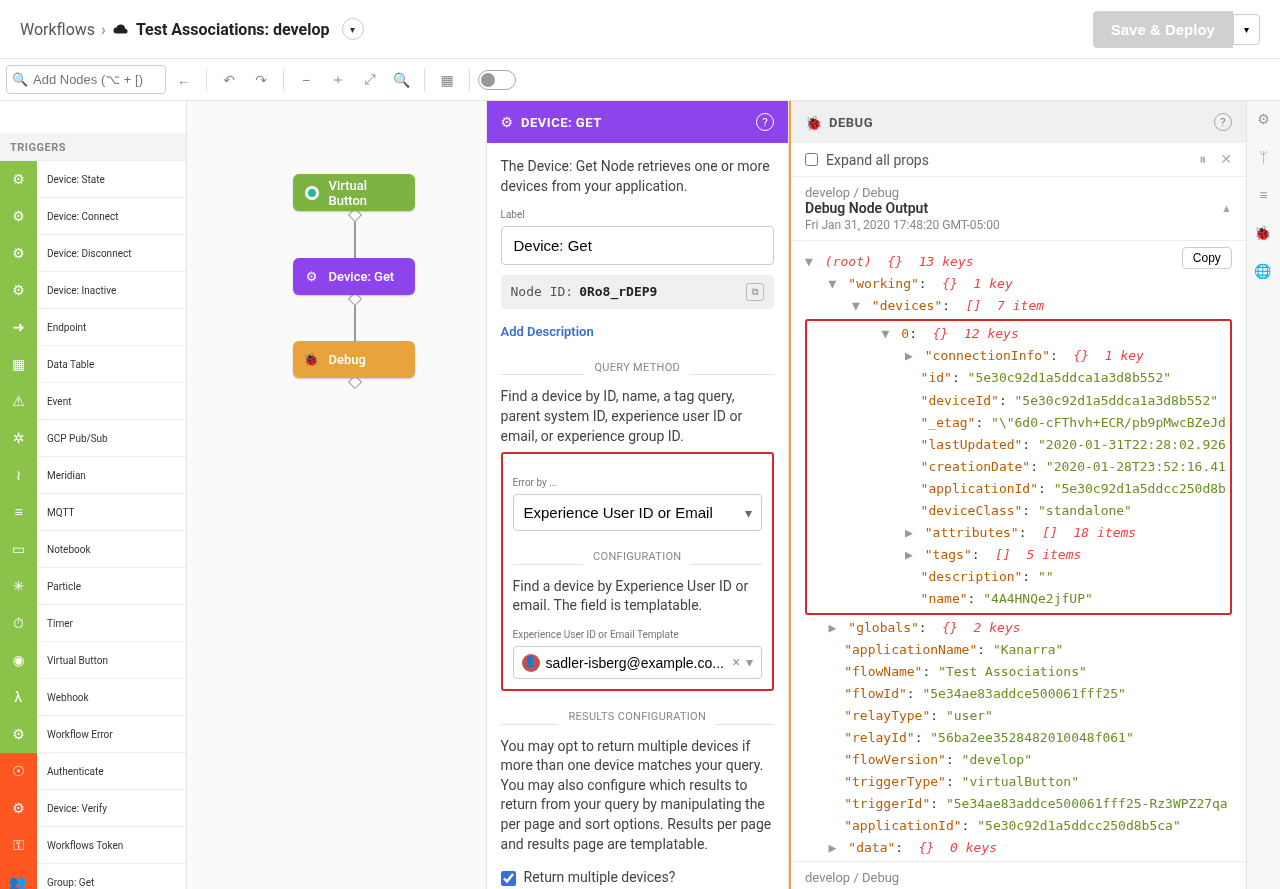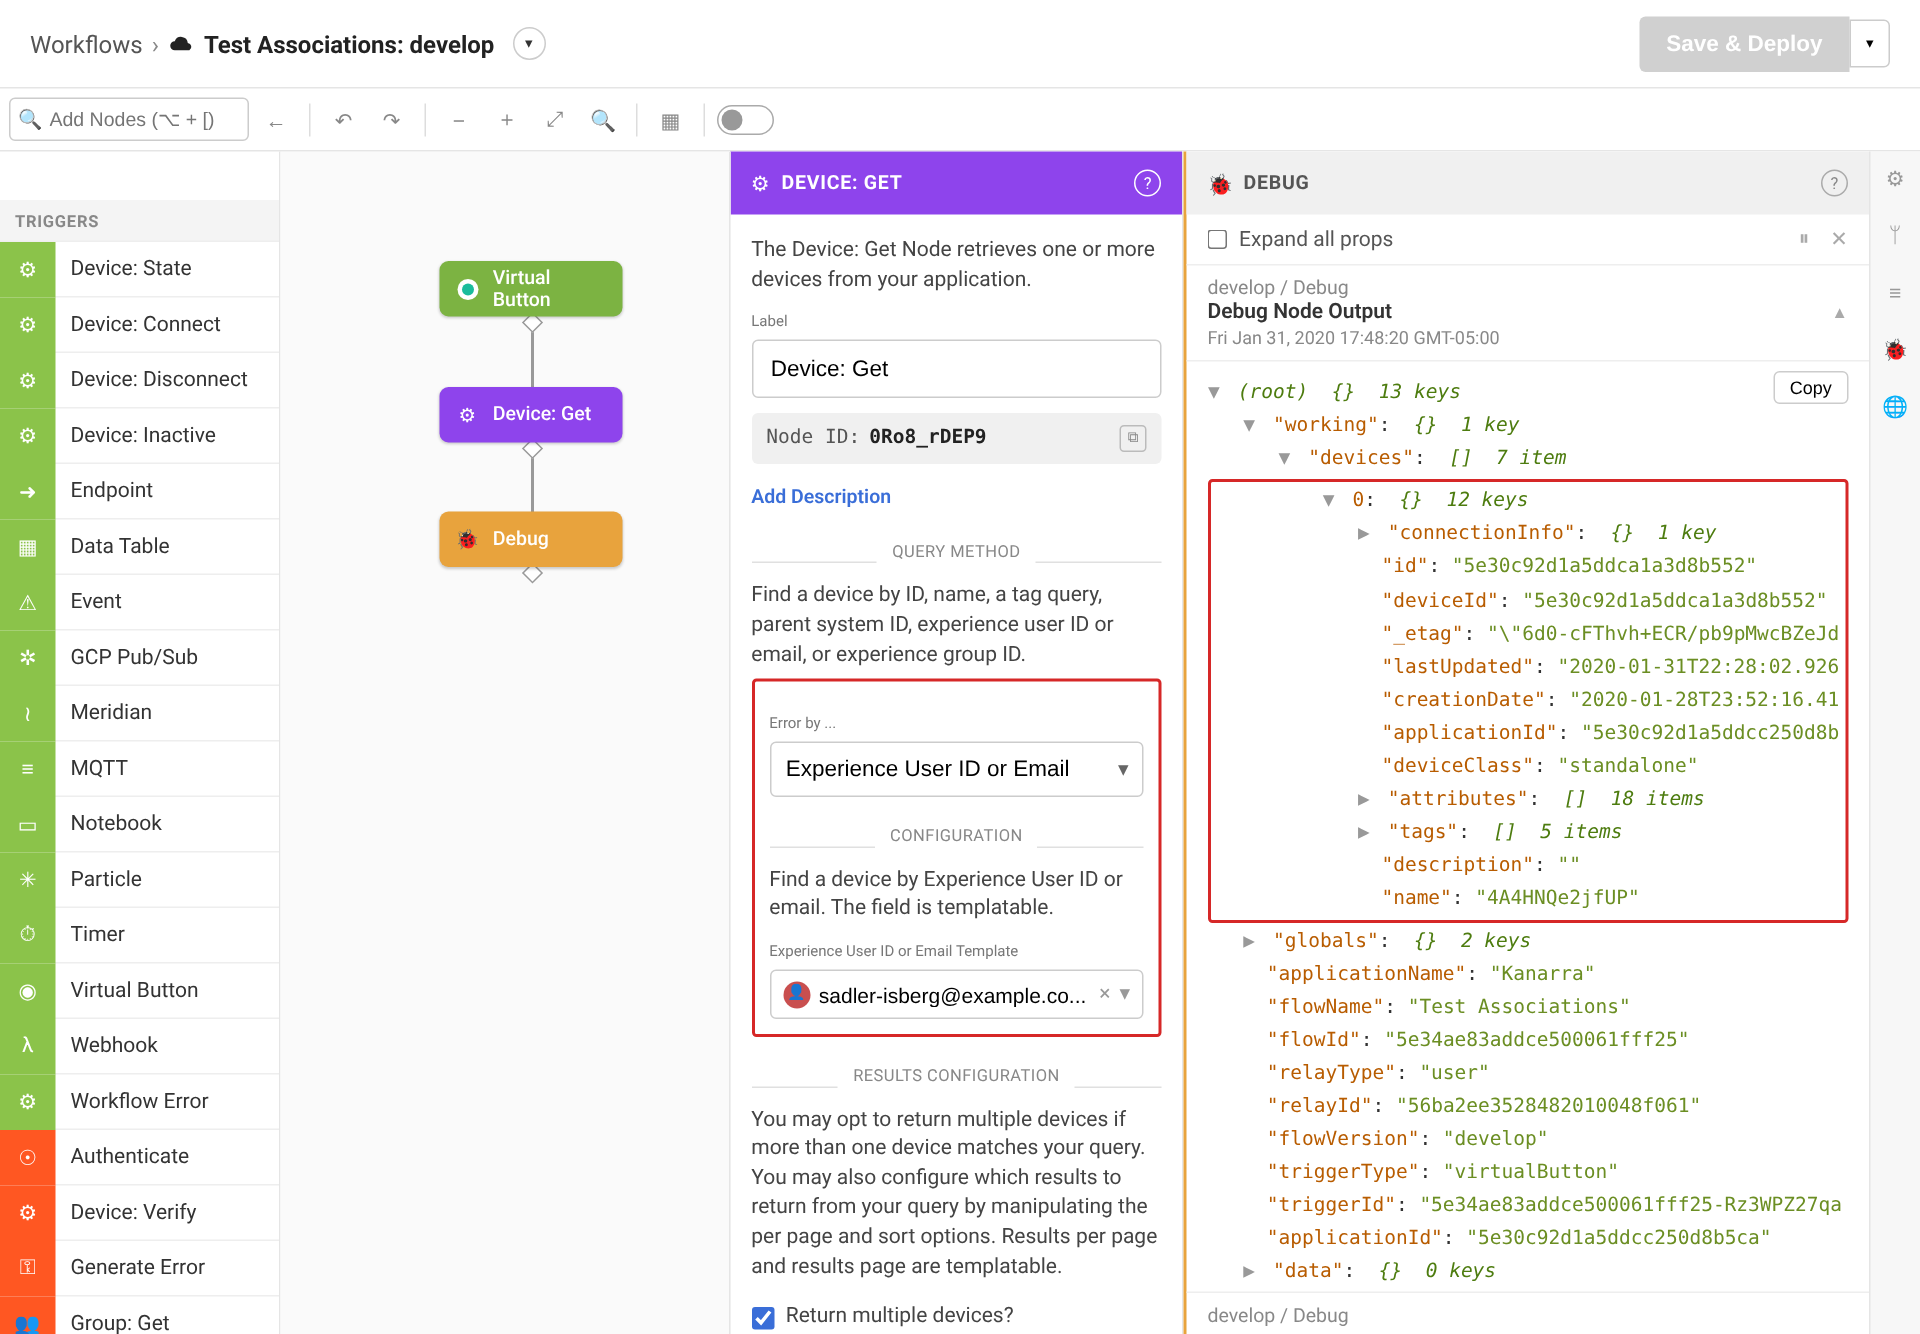--- a/index.html
+++ b/index.html
@@ -28,21 +28,21 @@
 .toggle-sw::after { content: ""; position: absolute; left: 2px; top: 2px; width: 14px; height: 14px; background: #999; border-radius: 50%; }
 
 .main { display: flex; height: calc(100vh - 97px); }
 
 .sidebar { width: 197px; border-right: 1px solid #e5e5e5; overflow-y: auto; background: #fff; }
 .sb-section-title { font-size: 11px; font-weight: 700; letter-spacing: 0.5px; color: #888; padding: 8px 10px 6px; background: #f4f4f4; border-bottom: 1px solid #eee; margin-top: 32px; }
 .sb-item { display: flex; align-items: center; height: 37px; border-bottom: 1px solid #eee; cursor: pointer; }
 .sb-icon { width: 37px; height: 37px; display: flex; align-items: center; justify-content: center; color: #fff; flex-shrink: 0; }
 .sb-item.green .sb-icon { background: #8bc34a; }
 .sb-item.orange .sb-icon { background: #ff5722; }
-.sb-label { padding-left: 10px; color: #333; font-size: 14px; }
+.sb-label { padding-left: 10px; color: #333; font-size: 10px; }
 
 .canvas { flex: 0 0 300px; background: #fafafa; position: relative; border-right: 1px solid #e5e5e5; }
 .node { position: absolute; width: 122px; height: 37px; border-radius: 6px; display: flex; align-items: center; padding: 0 10px; color: #fff; font-size: 13px; font-weight: 500; gap: 8px; box-shadow: 0 1px 2px rgba(0,0,0,0.2); }
 .node.green { background: #7cb342; }
 .node.purple { background: #8e44ec; }
 .node.orange { background: #e8a33d; }
 .node .nicon { width: 18px; height: 18px; display: inline-flex; align-items: center; justify-content: center; }
 .canvas-line { position: absolute; left: 167px; width: 2px; background: #999; }
 .diamond { position: absolute; left: 163px; width: 10px; height: 10px; background: #fff; border: 1px solid #999; transform: rotate(45deg); }
 
@@ -81,21 +81,21 @@
 
 .debug-crumb { font-size: 13px; color: #888; padding: 8px 14px 0; }
 .debug-title { font-size: 14px; font-weight: 600; padding: 0 14px; color: #333; display: flex; align-items: center; }
 .debug-title .chev { margin-left: auto; color: #aaa; font-size: 11px; }
 .debug-ts { font-size: 12px; color: #888; padding: 2px 14px 8px; border-bottom: 1px solid #eee; }
 
 .json-view { flex: 1; overflow: auto; padding: 10px 14px; font-family: Menlo, Consolas, monospace; font-size: 13px; line-height: 1.7; position: relative; }
 .copy-btn { position: absolute; right: 14px; top: 6px; border: 1px solid #ccc; background: #fff; border-radius: 4px; padding: 3px 10px; font-size: 12px; cursor: pointer; }
 .jt { color: #b85c00; } 
 .js { color: #6b8e23; } 
-.jm { color: #4d7c0f; font-style: italic; } 
+.jm { color: #ef4444; font-style: italic; } 
 .jtri { color: #999; display: inline-block; width: 12px; }
 .jline { white-space: pre; }
 .json-redbox { border: 2px solid #d62828; border-radius: 3px; padding: 2px 4px; margin: 2px 0; }
 
 .debug-footer { border-top: 1px solid #eee; padding: 8px 14px; font-size: 13px; color: #888; }
 
 .right-rail { width: 36px; background: #f7f7f7; border-left: 1px solid #e5e5e5; display: flex; flex-direction: column; align-items: center; padding-top: 8px; gap: 18px; color: #999; }
 .right-rail .ri { width: 20px; height: 20px; display: flex; align-items: center; justify-content: center; cursor: pointer; }
 .right-rail .ri.active { color: #222; }
 
@@ -216,21 +216,21 @@
         <div class="sb-item orange">
           <span class="sb-icon">☉</span>
           <span class="sb-label">Authenticate</span>
         </div>
         <div class="sb-item orange">
           <span class="sb-icon">⚙</span>
           <span class="sb-label">Device: Verify</span>
         </div>
         <div class="sb-item orange">
           <span class="sb-icon">⚿</span>
-          <span class="sb-label">Generate Error</span>
+          <span class="sb-label">Workflows Token</span>
         </div>
         <div class="sb-item orange">
           <span class="sb-icon">👥</span>
           <span class="sb-label">Group: Get</span>
         </div>
       </div>
   </div>
 
   <div class="canvas">
     <div class="canvas-line" style="top:110px;height:58px;"></div>

